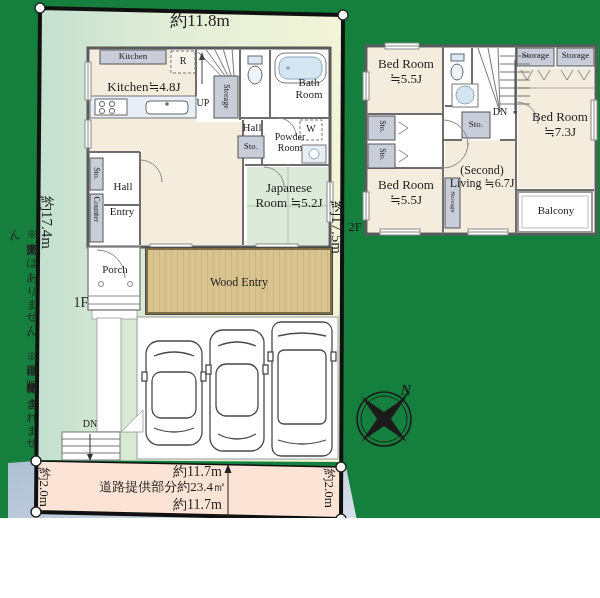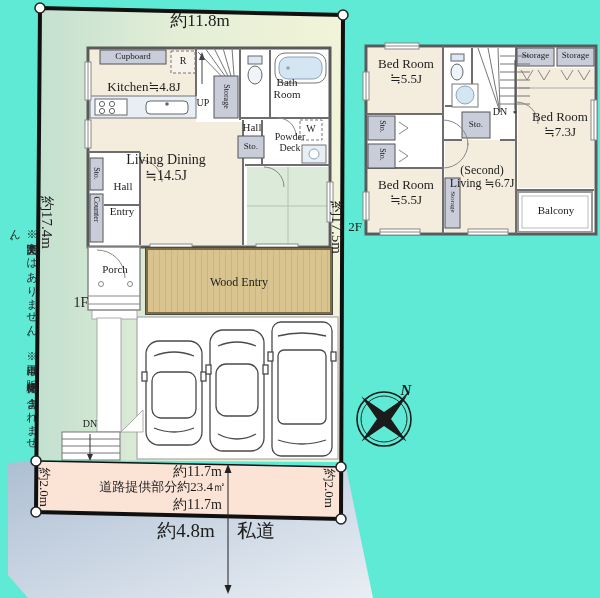--- a/index.html
+++ b/index.html
@@ -1,16 +1,16 @@
 <!DOCTYPE html>
 <html><head>
 <meta charset="utf-8">
 <style>
   html,body{margin:0;padding:0;background:#fff;}
-  #stage{position:relative;width:600px;height:598px;background:#5eead4;overflow:hidden;
+  #stage{position:relative;width:600px;height:518px;background:#15803d;overflow:hidden;
          font-family:"Liberation Serif","DejaVu Serif",serif;color:#1d1d1d;}
   #base{position:absolute;left:0;top:0;}
   .lbl{position:absolute;text-align:center;line-height:1.12;white-space:normal;
        font-family:"Liberation Serif","DejaVu Serif",serif;color:#1d1d1d;pointer-events:none;}
   .rot{transform:rotate(90deg);transform-origin:center center;white-space:nowrap;}
   .nowrap{white-space:nowrap;}
   .vnotes{position:absolute;writing-mode:vertical-rl;text-orientation:upright;
           font-size:11px;letter-spacing:1px;line-height:1.55;color:#222;}
   .deck{position:absolute;left:146px;top:248px;width:186px;height:66px;
         background:repeating-linear-gradient(90deg,#d9c48f 0 5px,#cab57e 5px 6px);
@@ -310,31 +310,31 @@
 <div class="lbl nowrap" style="left:150px;top:464px;width:95px;font-size:14px;">約11.7m</div>
 <div class="lbl nowrap" style="left:80px;top:480px;width:165px;font-size:13px;">道路提供部分約23.4㎡</div>
 <div class="lbl nowrap" style="left:150px;top:497px;width:95px;font-size:14px;">約11.7m</div>
 <div class="lbl rot" style="left:14px;top:480px;width:60px;font-size:13px;">約2.0m</div>
 <div class="lbl rot" style="left:299px;top:481px;width:60px;font-size:13px;">約2.0m</div>
 <div class="lbl nowrap" style="left:145px;top:520px;width:82px;font-size:19px;">約4.8m</div>
 <div class="lbl nowrap" style="left:233px;top:520px;width:46px;font-size:19px;">私道</div>
 
 <div class="vnotes" style="left:6px;top:222px;height:230px;"><span>※実測図ではありません。</span><span>※車両は販売価格に含まれません。</span></div>
 
-<div class="lbl nowrap" style="left:100px;top:51px;width:66px;font-size:9px;">Cupboard</div>
+<div class="lbl nowrap" style="left:100px;top:51px;width:66px;font-size:9px;">Kitchen</div>
 <div class="lbl nowrap" style="left:172px;top:55px;width:22px;font-size:10px;">R</div>
 <div class="lbl nowrap" style="left:92px;top:68px;width:104px;font-size:13px;margin-top:12px;">Kitchen≒4.8J</div>
 <div class="lbl nowrap" style="left:190px;top:84px;width:26px;font-size:10px;margin-top:13px;">UP</div>
 <div class="lbl rot" style="left:206px;top:92px;width:40px;font-size:8px;">Storage</div>
-<div class="lbl" style="left:262px;top:76px;width:50px;font-size:11px;">Bath Room</div>
+<div class="lbl" style="left:284px;top:76px;width:50px;font-size:11px;">Bath Room</div>
 <div class="lbl nowrap" style="left:233px;top:121px;width:38px;font-size:11px;">Hall</div>
 <div class="lbl nowrap" style="left:302px;top:123px;width:18px;font-size:10px;">W</div>
-<div class="lbl" style="left:263px;top:131px;width:54px;font-size:10px;">Powder Deck</div>
+<div class="lbl" style="left:263px;top:131px;width:54px;font-size:10px;">Powder Room</div>
 <div class="lbl nowrap" style="left:238px;top:141px;width:26px;font-size:9px;">Sto.</div>
-<div class="lbl" style="left:126px;top:152px;width:80px;font-size:14px;">Living Dining ≒14.5J</div>
+<div class="lbl" style="left:250px;top:181px;width:78px;font-size:13px;">Japanese Room ≒5.2J</div>
 <div class="lbl rot" style="left:81px;top:169px;width:30px;font-size:8px;">Sto.</div>
 <div class="lbl nowrap" style="left:104px;top:180px;width:38px;font-size:11px;">Hall</div>
 <div class="lbl rot" style="left:74px;top:205px;width:44px;font-size:8px;">Counter</div>
 <div class="lbl nowrap" style="left:101px;top:205px;width:42px;font-size:11px;">Entry</div>
 <div class="lbl nowrap" style="left:92px;top:263px;width:46px;font-size:11px;">Porch</div>
 <div class="lbl nowrap" style="left:66px;top:295px;width:30px;font-size:14px;">1F</div>
 <div class="lbl nowrap" style="left:200px;top:276px;width:78px;font-size:12px;">Wood Entry</div>
 <div class="lbl nowrap" style="left:76px;top:418px;width:28px;font-size:10px;">DN</div>
 
 <div class="lbl" style="left:376px;top:57px;width:60px;font-size:13px;">Bed Room ≒5.5J</div>

